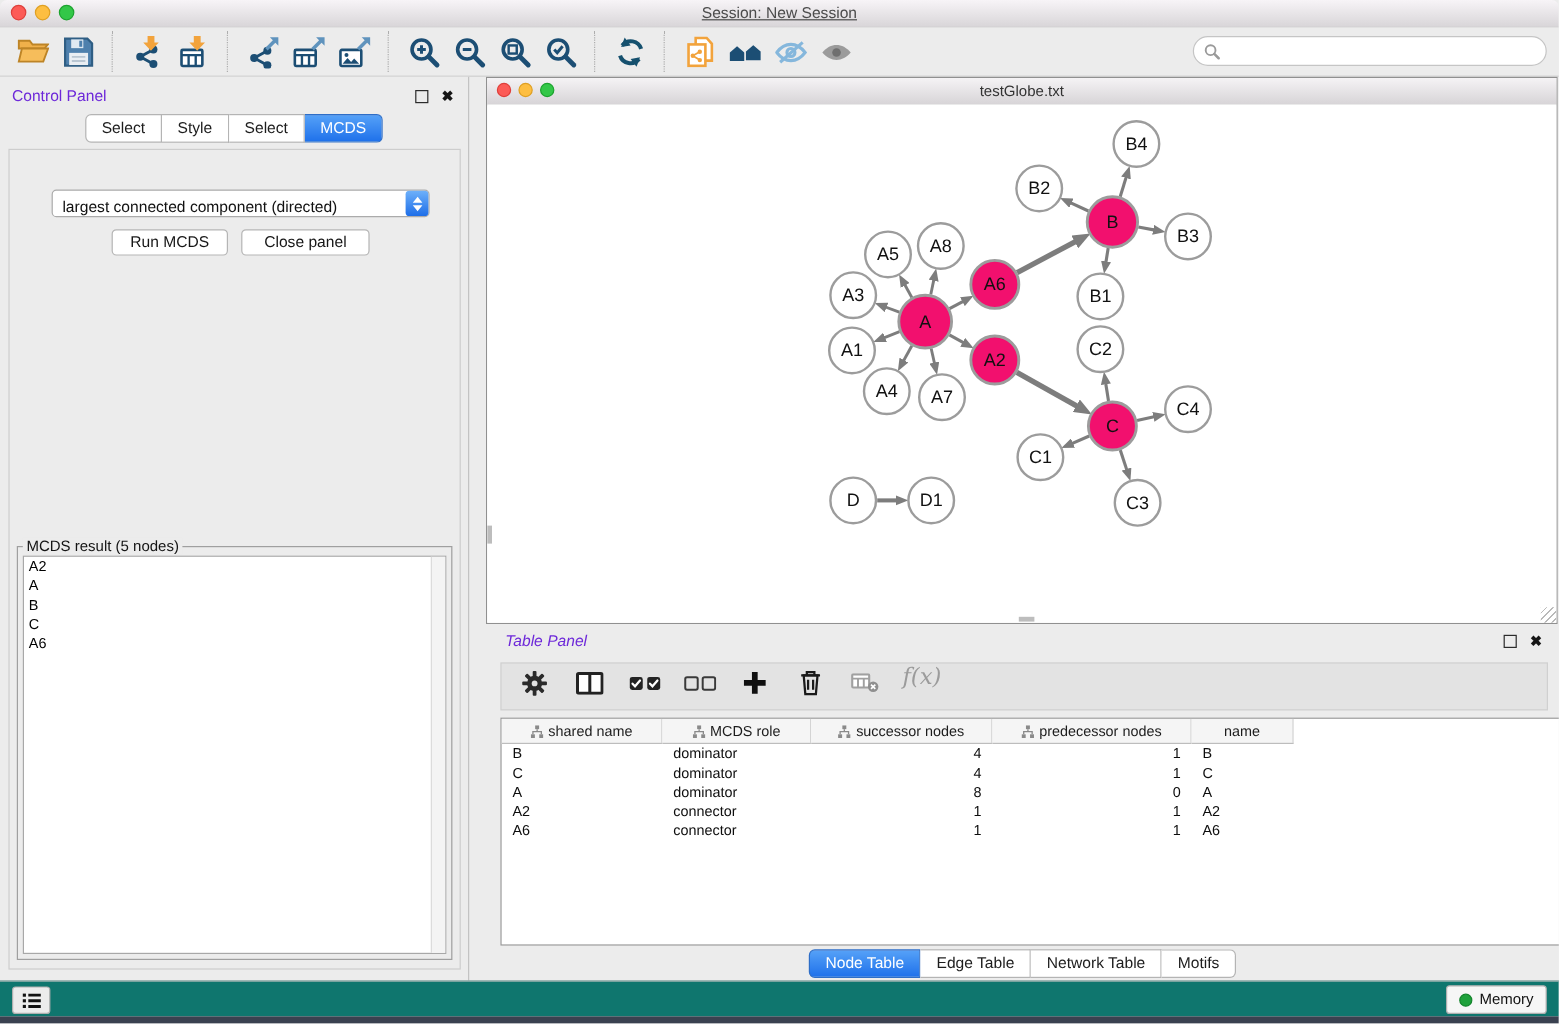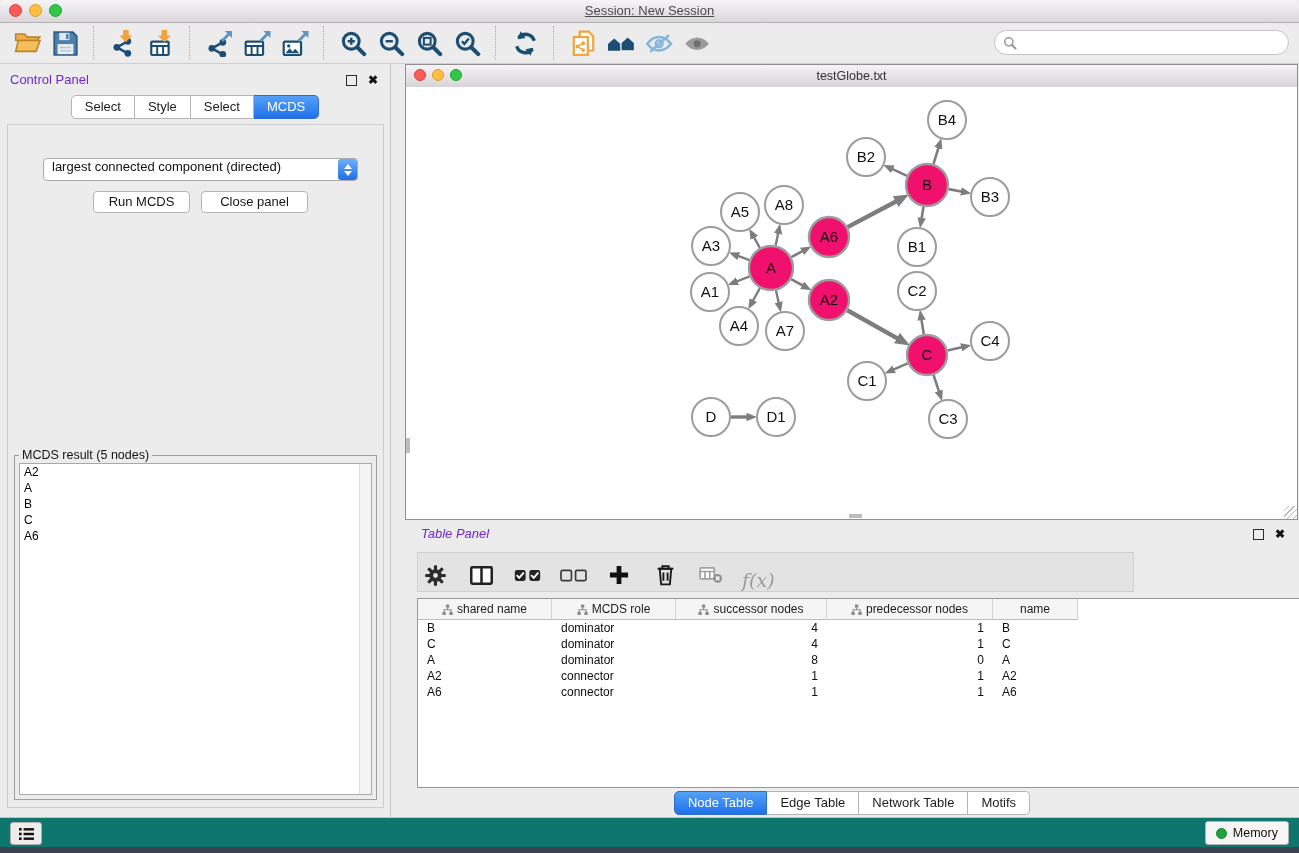--- a/index.html
+++ b/index.html
@@ -43,21 +43,21 @@
 
   
   #control-panel{position:absolute;left:0;top:64px;width:391px;bottom:35px;background:#ececec;
                  border-right:1px solid #c3c3c3;box-sizing:border-box;}
   #cp-title{position:absolute;left:10px;top:8px;}
   #cp-ctrls{right:12px;top:10px;}
   #cp-tabs{position:absolute;left:0;right:0;top:31px;text-align:center;}
   #cp-content{position:absolute;left:7px;right:6px;top:60px;bottom:10px;border:1px solid #cdcdcd;}
   #cp-opt-label{position:absolute;left:0;right:0;top:13px;text-align:center;font-size:13px;color:#161616;}
   .dropdown{position:absolute;left:35px;top:33px;width:315px;height:23px;background:#fff;
-            border:1px solid #ababab;border-radius:4px;box-sizing:border-box;display:flex;align-items:flex-start;}
+            border:1px solid #ababab;border-radius:4px;box-sizing:border-box;display:flex;align-items:flex-end;}
   .dropdown .dd-text{flex:1;font-size:13px;color:#111;padding-left:8px;white-space:nowrap;overflow:hidden;}
   .dd-stepper{width:19px;height:21px;border-radius:3px;background:linear-gradient(#6db0fa,#1e6ee8);
               display:flex;flex-direction:column;align-items:center;justify-content:center;gap:2px;margin-right:0px;}
   .dd-stepper i{display:block;width:0;height:0;border-left:4px solid transparent;border-right:4px solid transparent;}
   .dd-up{border-bottom:5px solid #fff;}
   .dd-down{border-top:5px solid #fff;}
   .pushbtn{position:absolute;top:66px;height:22px;background:#fff;border:1px solid #b5b5b5;border-radius:4px;
            font-size:13px;color:#161616;text-align:center;line-height:20px;box-sizing:border-box;}
   #btn-run{left:85px;width:97px;}
   #btn-close{left:193px;width:107px;}
@@ -77,22 +77,22 @@
   #nw-canvas{position:absolute;left:0;right:0;top:22px;bottom:0;background:#fff;overflow:hidden;}
   .vthumb{position:absolute;left:0;top:351px;width:4px;height:15px;background:#bdbdbd;}
   .hthumb{position:absolute;left:443px;bottom:1px;width:13px;height:4px;background:#bdbdbd;}
   .grip{position:absolute;right:0;bottom:0;width:13px;height:13px;
         background:repeating-linear-gradient(135deg,transparent 0 3px,#b9b9b9 3px 4px);}
 
   
   #table-panel{position:absolute;left:405px;top:520px;right:0;bottom:35px;background:#ececec;}
   #tp-title{position:absolute;left:16px;top:6px;font-style:italic;}
   #tp-ctrls{right:14px;top:8px;}
-  #tp-toolbar{position:absolute;left:12px;top:32px;width:717px;height:40px;background:#e3e3e3;
-              border:1px solid #d0d0d0;box-sizing:border-box;display:flex;align-items:flex-end;gap:12px;}
+  #tp-toolbar{position:absolute;left:12px;top:32px;width:873px;height:40px;background:#e3e3e3;
+              border:1px solid #d0d0d0;box-sizing:border-box;display:flex;align-items:flex-start;gap:12px;padding-left:10px;}
   .ttbtn{width:34px;height:32px;display:flex;align-items:center;justify-content:center;flex:0 0 auto;}
   .fx{font-family:"DejaVu Serif",serif;font-style:italic;font-size:19px;color:#9b9b9b;margin-left:2px;}
   #tbl{position:absolute;left:12px;top:78px;width:1009px;height:190px;background:#fff;border:1px solid #989898;
        box-sizing:border-box;overflow:hidden;}
   #tbl-head{display:flex;height:21px;}
   .tbl-col{display:flex;align-items:center;justify-content:center;gap:4px;font-size:12px;color:#1c1c1c;
            background:#f5f5f5;border-right:1px solid #d4d4d4;border-bottom:1px solid #bdbdbd;box-sizing:border-box;}
   .tbl-row{display:flex;height:16px;align-items:center;}
   .tbl-cell{font-size:12px;color:#0d0d0d;box-sizing:border-box;padding:0 9px;white-space:nowrap;overflow:hidden;}
   #tbl-scroll{position:absolute;right:0;top:0;bottom:0;width:12px;background:#fdfdfd;border-left:1px solid #d2d2d2;}

